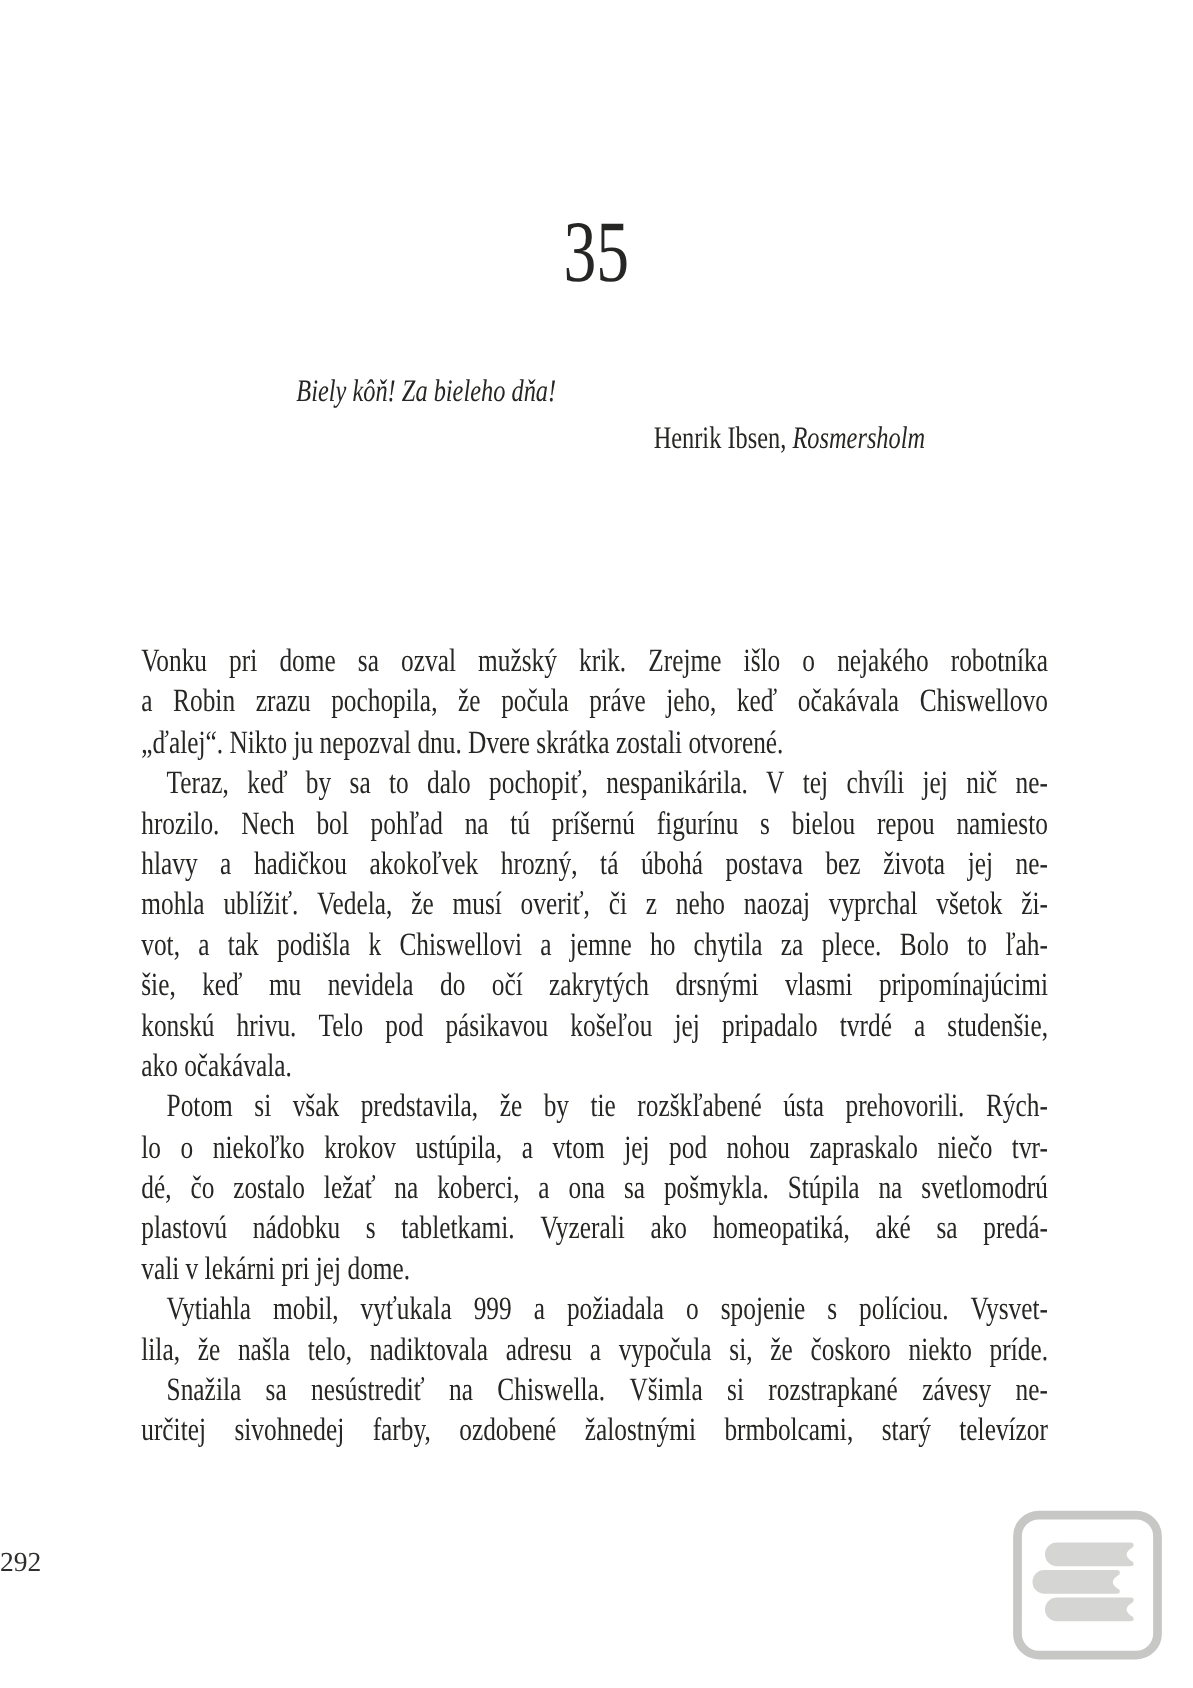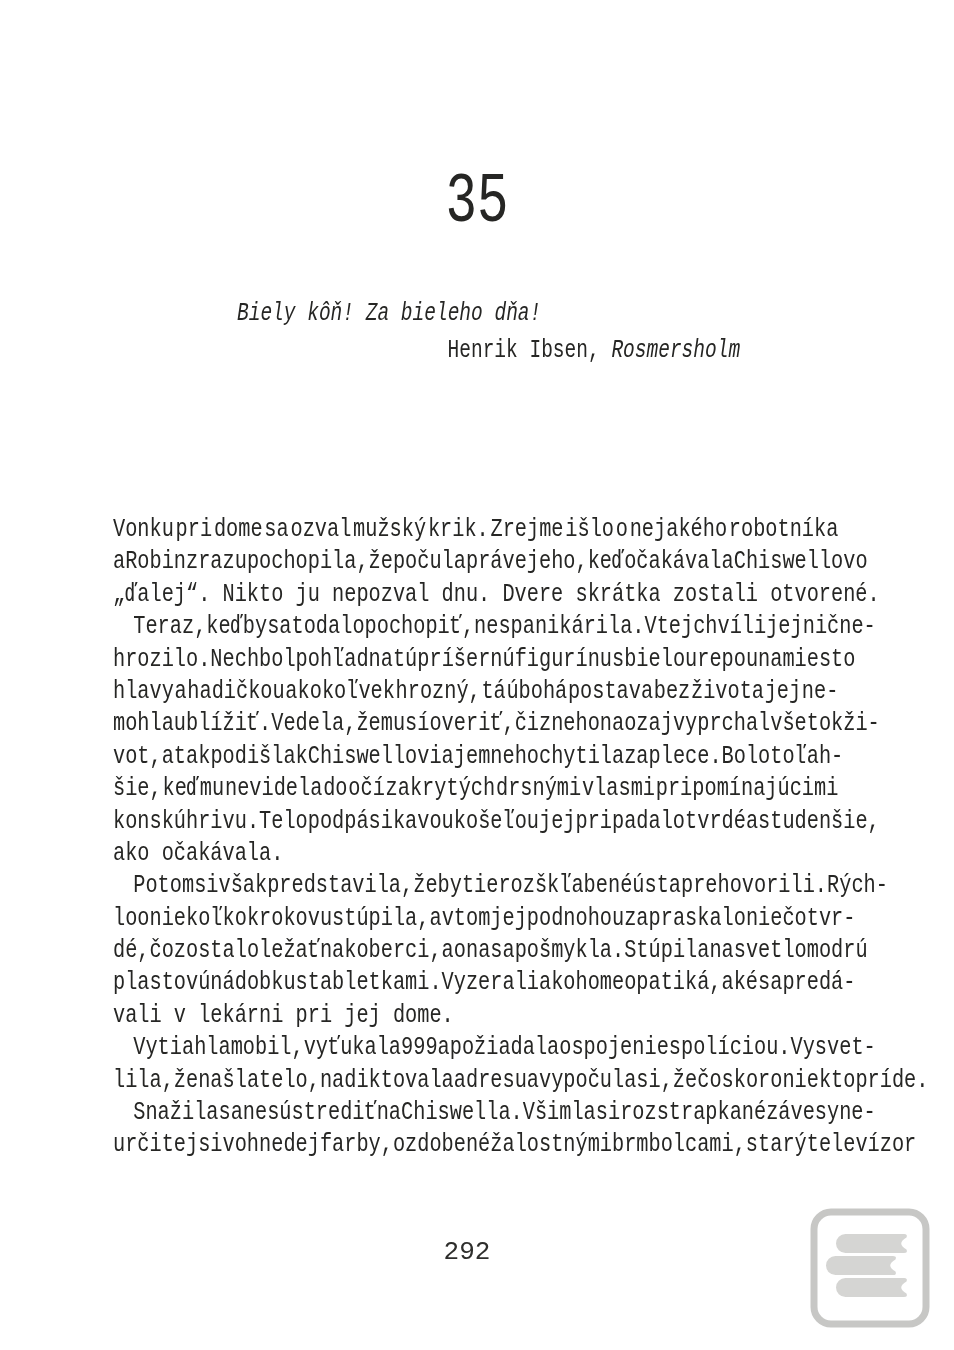--- a/index.html
+++ b/index.html
@@ -1,21 +1,21 @@
 <!DOCTYPE html>
 <html><head>
 <meta charset="utf-8">
 <style>
   html, body { margin: 0; padding: 0; background: #ffffff; }
   .page {
     position: relative;
     width: 954px;
     height: 1350px;
     background: #ffffff;
-    font-family: Liberation Mono, monospace;
+    font-family: Liberation Serif, serif;
     color: #262624;
     overflow: hidden;
     border-radius: 17px;
   }
   .chapter {
     position: absolute;
     top: 168px;
     left: 0;
     width: 954px;
     text-align: center;
@@ -46,22 +46,22 @@
     font-size: 26px;
   }
   .line { height: 32.4px; line-height: 32.4px; white-space: nowrap; }
   .line.justify { display: flex; justify-content: space-between; }
   .line.indent { padding-left: 26px; }
   .pagenum {
     position: absolute;
     top: 1237px;
     left: 0;
     width: 934px;
-    text-align: center;
-    font-size: 26px;
+    text-align: left;
+    font-size: 22px;
     color: #2e2e2c;
   }
   .logo {
     position: absolute;
     left: 810px;
     top: 1208px;
     width: 120px;
     height: 120px;
   }
 </style>

